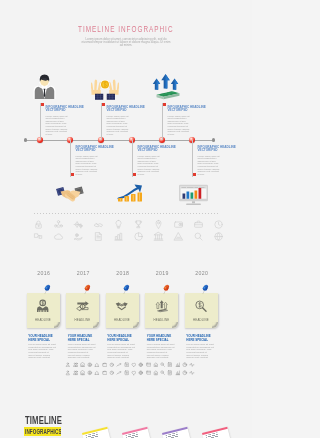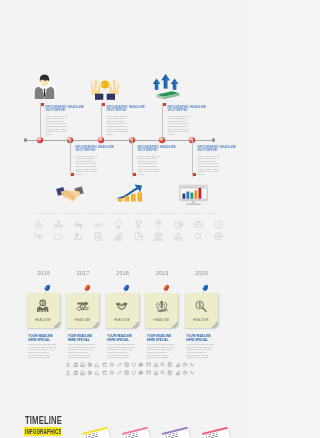--- a/index.html
+++ b/index.html
@@ -79,20 +79,24 @@
                 font-size:6.4px; font-weight:700; color:#3f3f41; letter-spacing:0.15px;
                 line-height:9px; height:9.5px; white-space:nowrap; overflow:hidden; }
   #foot-badge span { display:inline-block; transform:scaleX(0.72); transform-origin:left center;
                      margin-left:1.4px; }
   .card { position:absolute; background:#fff; box-shadow:0.5px 0.7px 1.6px rgba(0,0,0,0.15); }
 </style>
 </head>
 <body>
 
 <div id="page">
+  <div id="hdr">
+    <div id="hdr-title">TIMELINE INFOGRAPHIC</div>
+    <div id="hdr-sub">Lorem ipsum dolor sit amet, consectetur adipiscing elit, sed do eiusmod tempor incididunt ut labore et dolore magna aliqua. Ut enim ad minim.</div>
+  </div>
 
   <div class="topicon" style="left:33px;top:72px;width:23px;height:27px">
     <svg viewBox="0 0 46 54" width="23" height="27">
       <path d="M1 54 L1 38 Q1 29 10 27 L23 34 L36 27 Q45 29 45 38 L45 54 Z" fill="#ffffff"></path>
       <path d="M3.5 54 L3.5 38.5 Q3.5 31 11 29.3 L23 36 L35 29.3 Q42.5 31 42.5 38.5 L42.5 54 Z" fill="#7f7f7f"></path>
       <path d="M16.5 27.5 L23 36 L29.5 27.5 L27 26 L23 31 L19 26 Z" fill="#ffffff"></path>
       <path d="M17.5 28 L23 54 L28.5 28 L23 34 Z" fill="#ffffff"></path>
       <path d="M21.1 33.4 L24.9 33.4 L24 37 L24.8 47 L23 50.3 L21.2 47 L22 37 Z" fill="#2b2d33"></path>
       <ellipse cx="23" cy="16.5" rx="11.2" ry="12.5" fill="#ffffff"></ellipse>
       <ellipse cx="23" cy="18" rx="8.8" ry="10" fill="#f7e3b4"></ellipse>

